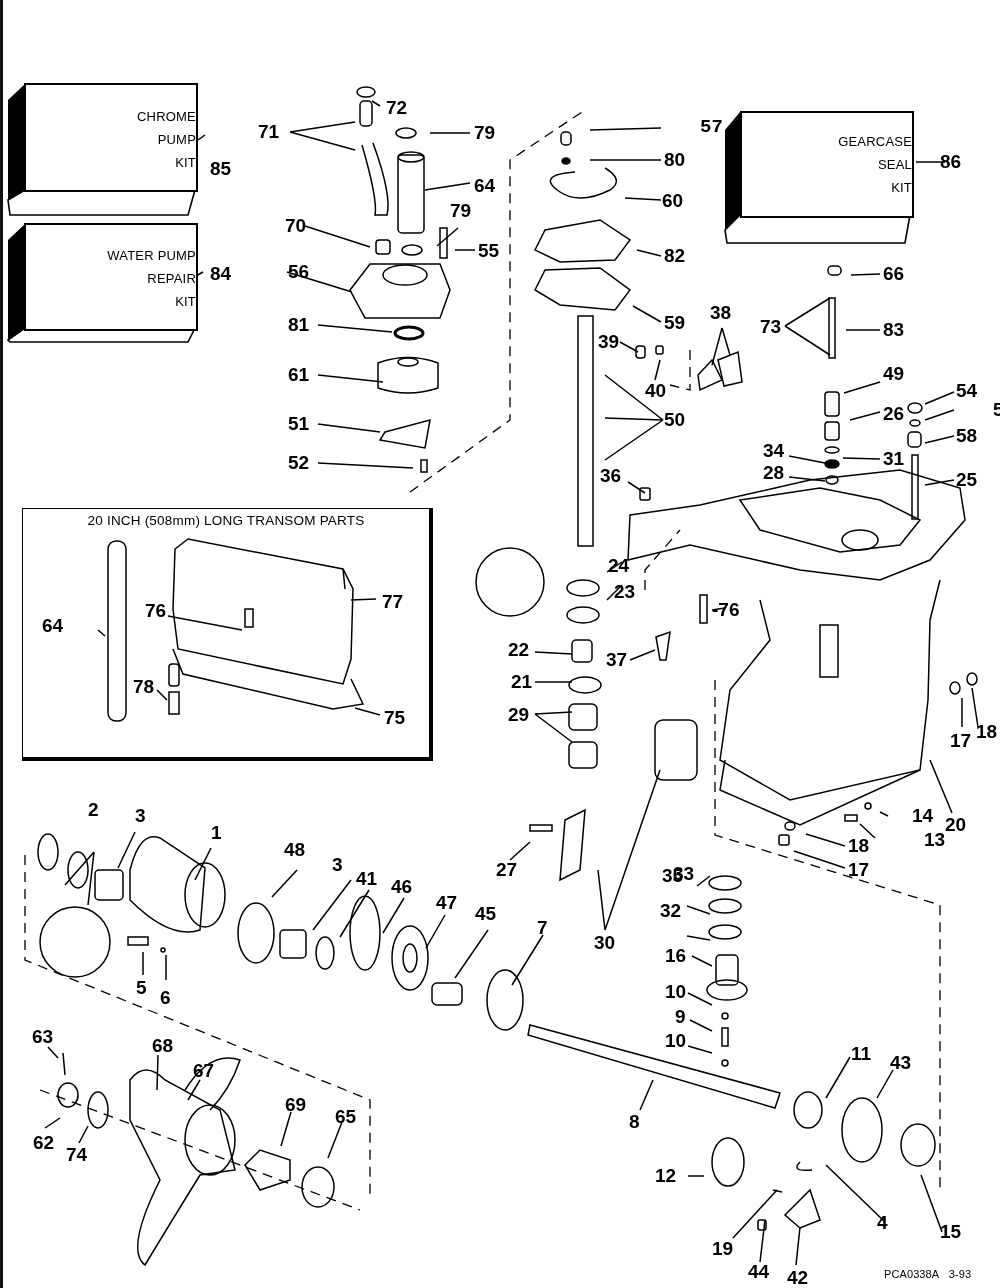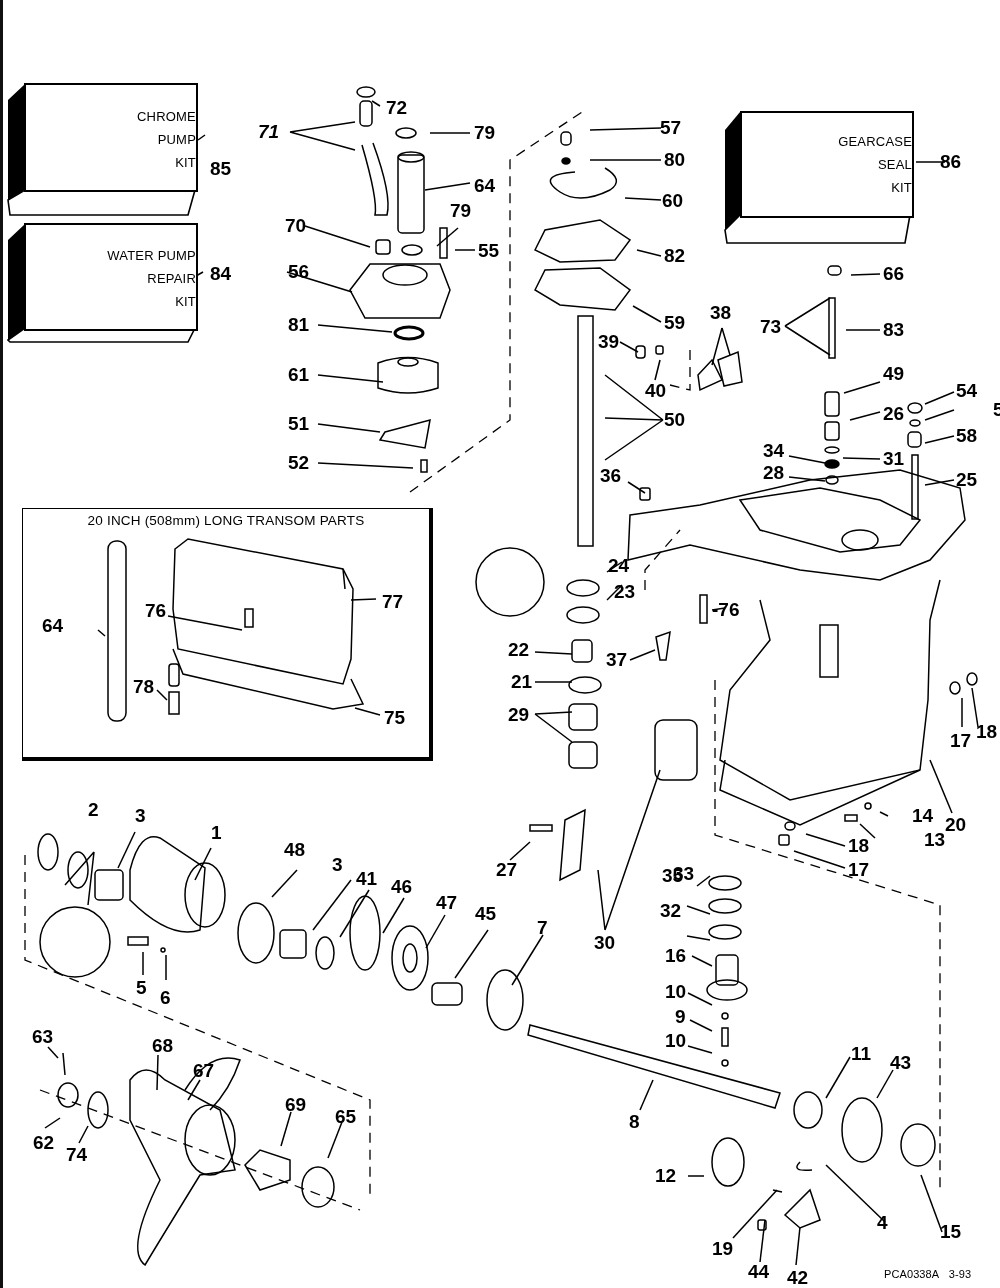--- a/index.html
+++ b/index.html
@@ -295,33 +295,33 @@
     <rect x="146" y="183" width="10" height="22"></rect>
     <line x1="320" y1="60" x2="322" y2="80"></line>
   </svg>
 </div>
 
 <div class="callout" style="left:210px;top:125px;margin-top:34px;">85</div>
 <div class="callout" style="left:210px;top:264px;">84</div>
 <div class="callout" style="left:940px;top:152px;">86</div>
 
 <div class="callout" style="left:386px;top:98px;">72</div>
-<div class="callout" style="left:258px;top:122px;font-style:italic;">71</div>
+<div class="callout" style="left:258px;top:122px;">71</div>
 <div class="callout" style="left:474px;top:123px;">79</div>
 <div class="callout" style="left:474px;top:176px;">64</div>
 <div class="callout" style="left:450px;top:201px;">79</div>
 <div class="callout" style="left:285px;top:216px;">70</div>
 <div class="callout" style="left:478px;top:241px;">55</div>
 <div class="callout" style="left:288px;top:262px;">56</div>
 <div class="callout" style="left:288px;top:315px;">81</div>
 <div class="callout" style="left:288px;top:365px;">61</div>
 <div class="callout" style="left:288px;top:414px;">51</div>
 <div class="callout" style="left:288px;top:453px;">52</div>
 
-<div class="callout" style="left:660px;top:118px;">57</div>
+<div class="callout" style="left:700px;top:118px;font-family:Liberation Mono, monospace;">57</div>
 <div class="callout" style="left:664px;top:150px;">80</div>
 <div class="callout" style="left:662px;top:191px;">60</div>
 <div class="callout" style="left:664px;top:246px;">82</div>
 <div class="callout" style="left:664px;top:313px;">59</div>
 <div class="callout" style="left:598px;top:332px;">39</div>
 <div class="callout" style="left:645px;top:381px;">40</div>
 <div class="callout" style="left:710px;top:303px;">38</div>
 <div class="callout" style="left:664px;top:410px;text-align:center;">50</div>
 <div class="callout" style="left:600px;top:466px;">36</div>
 

